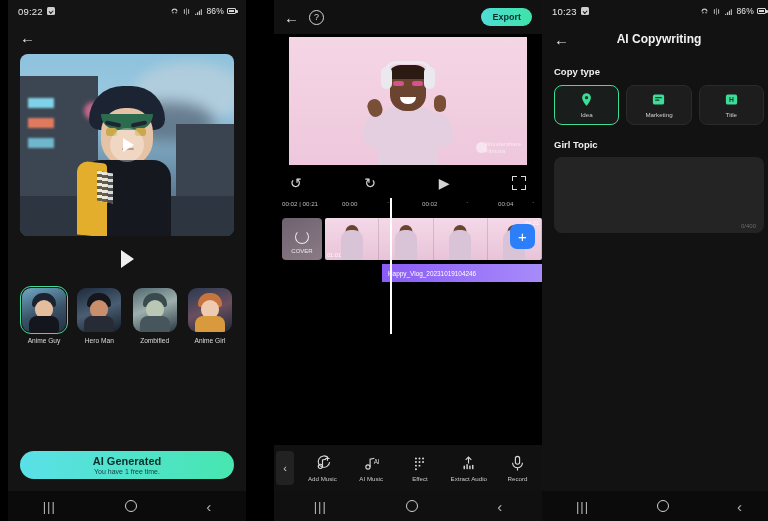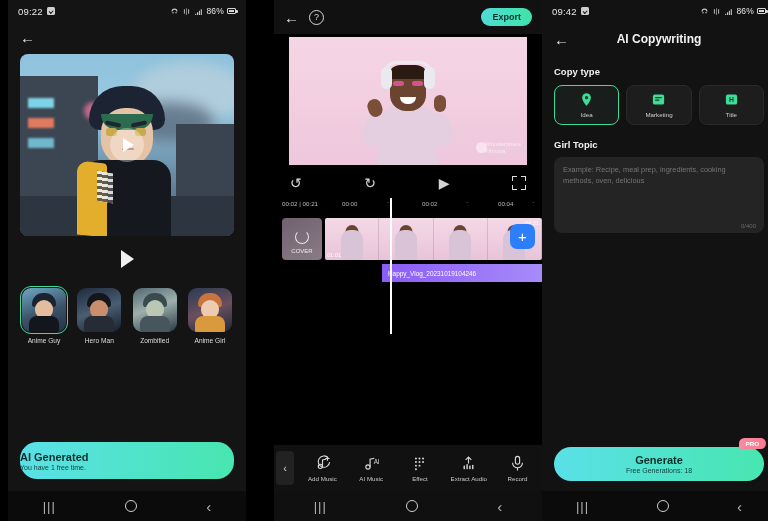--- a/index.html
+++ b/index.html
@@ -83,22 +83,22 @@
   .t1 { background: linear-gradient(160deg,#6fa8c4,#3a5268 55%,#243143); }
   .t2 { background: linear-gradient(160deg,#1d2a3c,#4a5d72 50%,#16202c); }
   .t3 { background: linear-gradient(160deg,#52676f,#9db0ae 45%,#2a3840); }
   .t4 { background: linear-gradient(160deg,#2b3a52,#6a4f5f 50%,#20293a); }
   .thumb-img .h { position:absolute; left:50%; transform:translateX(-50%); }
   .th-hair { top:5px; width:24px; height:14px; border-radius: 12px 12px 3px 3px; }
   .th-face { top:11px; width:18px; height:19px; border-radius: 9px; }
   .th-body { bottom:0; width:30px; height:16px; border-radius: 8px 8px 0 0; }
 
   .gen-btn-wrap { position: absolute; left: 12px; right: 12px; bottom: 42px; }
-  .gen-btn { height: 37px; border-radius: 17px; background: linear-gradient(90deg,#5ae0e8,#47e6b0);
-    display:flex; flex-direction: column; justify-content:center; }
+  .gen-btn { height: 28px; border-radius: 17px; background: linear-gradient(90deg,#5ae0e8,#47e6b0);
+    display:flex; flex-direction: column; align-items:center; justify-content:center; }
   .gen-title { font-size: 11px; font-weight: bold; color: #0c2e2b; }
   .gen-sub { font-size: 7px; color: #114642; margin-top: 1px; }
 
   
   .m-topbar { height: 34px; display:flex; align-items:center; padding: 0 10px; gap: 10px; background:#111; }
   .help-ico { width: 15px; height: 15px; border: 1.3px solid #d8d8d8; border-radius: 50%;
     display:flex; align-items:center; justify-content:center; font-size: 9px; color:#d8d8d8; }
   .export-btn { margin-left: auto; background: linear-gradient(90deg,#4fdcd6,#3fe3a8); color: #06302c;
     font-size: 9px; font-weight: bold; padding: 4px 11px; border-radius: 11px; }
   .m-preview { height: 134px; background: #000; display:flex; align-items:center; justify-content:center; position:relative; }
@@ -461,21 +461,21 @@
       <span class="nav-btn nav-recents">|||</span>
       <span class="nav-home"></span>
       <span class="nav-btn nav-back">‹</span>
     </div>
   </div>
 
   <div class="panel panel-right">
 
     <div class="statusbar">
       <div class="sb-left">
-        <span>09:42</span>
+        <span>10:23</span>
         <span class="sb-chk"></span>
       </div>
       <div class="sb-right">
         <svg class="ico-sm" viewBox="0 0 24 24">
             <path fill="#d6d6d6" d="M12 4a8 8 0 0 0-8 8h3a5 5 0 0 1 10 0h3a8 8 0 0 0-8-8z"></path>
             <circle cx="8" cy="15" r="2" fill="#d6d6d6"></circle>
             <circle cx="16" cy="15" r="2" fill="#d6d6d6"></circle>
           </svg>
         <svg class="ico-sm" viewBox="0 0 24 24">
             <path fill="#d6d6d6" d="M5 6h3v12H5zM11 3h2v18h-2zM16 6h3v12h-3z" opacity=".85"></path>
@@ -524,32 +524,24 @@
                 <text x="12" y="16.5" font-size="11" font-weight="bold" fill="#123b32" text-anchor="middle" font-family="sans-serif">H</text>
               </svg>
           </span>
           <span class="ct-label">Title</span>
         </div>
       </div>
 
       <div class="field-label">Girl Topic</div>
 
       <div class="field tall">
-        <div class="ph">Example: Recipe, meal prep, ingredients, cooking methods, oven, delicious</div>
         <div class="cnt">0/400</div>
       </div>
     </div>
 
-    <div class="r-gen-wrap">
-      <span class="pro-badge">PRO</span>
-      <div class="r-gen-btn">
-        <span class="gen-title">Generate</span>
-        <span class="gen-sub">Free Generations: 18</span>
-      </div>
-    </div>
 
     <div class="navbar">
       <span class="nav-btn nav-recents">|||</span>
       <span class="nav-home"></span>
       <span class="nav-btn nav-back">‹</span>
     </div>
   </div>
 
 </div>
 

